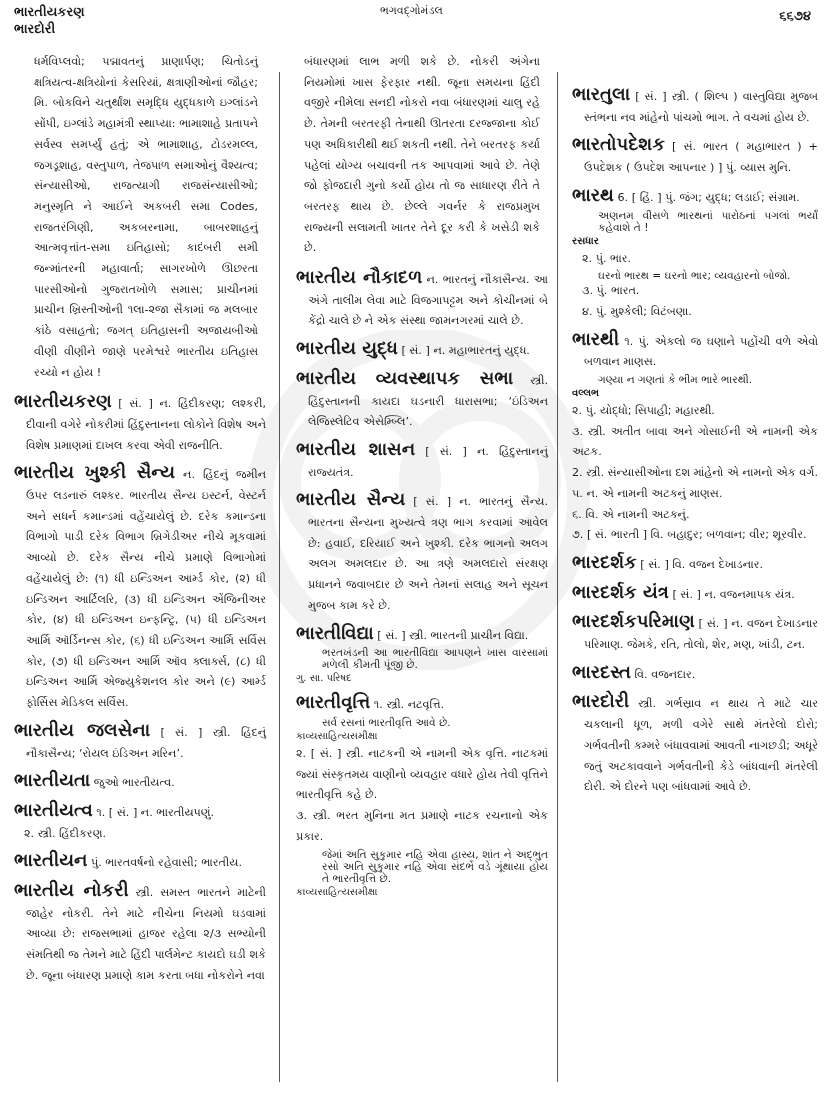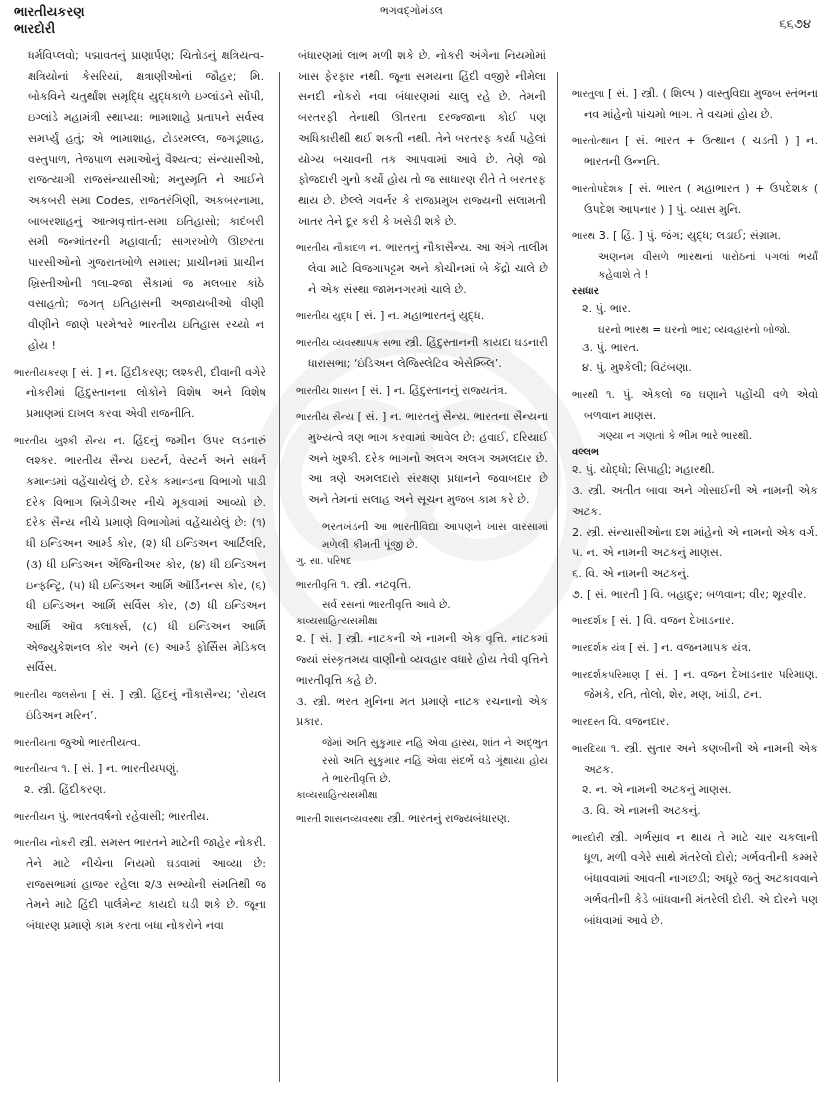--- a/index.html
+++ b/index.html
@@ -9,38 +9,38 @@
     font-family: "DejaVu Sans", "Liberation Sans", sans-serif;
     position: relative;
   }
   .watermark {
     position: absolute; left: 250px; top: 330px; width: 340px; height: 340px;
     pointer-events: none; opacity: 0.10;
   }
   .header { position: absolute; left: 0; top: 0; width: 825px; height: 40px; }
   .hdr-left { position: absolute; left: 14px; top: 3px; font-weight: bold; font-size: 13px; line-height: 17px; }
   .hdr-center { position: absolute; left: 380px; top: 4px; font-size: 11px; }
-  .hdr-right { position: absolute; right: 14px; top: 16px; font-weight: normal; font-size: 13px; }
+  .hdr-right { position: absolute; right: 14px; top: 8px; font-weight: bold; font-size: 13px; }
   .col {
     position: absolute; top: 44px; font-size: 11.2px; line-height: 20.7px; text-align: justify;
   }
   .col1 { left: 14px; width: 252px; }
   .col2 { left: 296px; width: 252px; }
   .col3 { left: 572px; width: 246px; }
   .rule { position: absolute; top: 72px; width: 1px; background: #555; }
   .rule1 { left: 279px; height: 1010px; }
   .rule2 { left: 557px; height: 1010px; }
   .entry { margin: 0 0 6px 0; }
   .entry p { margin: 0; padding-left: 12px; text-indent: -12px; }
   .entry .sense { padding-left: 10px; text-indent: 0; }
-  .hw { font-weight: normal; font-size: 10px; }
-  .quote { padding-left: 26px !important; text-indent: 0 !important; font-size: 10.6px; line-height: 18px; }
+  .hw { font-weight: bold; font-size: 18px; }
+  .quote { padding-left: 26px !important; text-indent: 0 !important; font-size: 10.6px; line-height: 12px; }
   .src { text-align: left; font-size: 10px; padding-left: 0 !important; text-indent: 0 !important; line-height: 16px; }
   .src.bold { font-weight: bold; }
-  .cont p { padding-left: 12px; text-indent: 0; margin: 2px; }
+  .cont p { padding-left: 12px; text-indent: 0; margin: 8px; }
 </style>
 </head>
 <body>
 
 <svg class="watermark" viewBox="0 0 340 340">
   <circle cx="170" cy="170" r="160" fill="none" stroke="#888" stroke-width="26"></circle>
   <circle cx="110" cy="150" r="70" fill="none" stroke="#888" stroke-width="22"></circle>
   <circle cx="230" cy="150" r="70" fill="none" stroke="#888" stroke-width="22"></circle>
 </svg>
 
@@ -97,49 +97,44 @@
   <div class="entry">
       <p><span class="hw">ભારતીય વ્યવસ્થાપક સભા</span> <span>સ્ત્રી. હિંદુસ્તાનની કાયદા ઘડનારી ધારાસભા; ‘ઇંડિઅન લેજિસ્લેટિવ એસેમ્બ્લિ’.</span></p>
     </div>
   <div class="entry">
       <p><span class="hw">ભારતીય શાસન</span> <span>[ સં. ] ન. હિંદુસ્તાનનું રાજ્યતંત્ર.</span></p>
     </div>
   <div class="entry">
       <p><span class="hw">ભારતીય સૈન્ય</span> <span>[ સં. ] ન. ભારતનું સૈન્ય. ભારતના સૈન્યના મુખ્યત્વે ત્રણ ભાગ કરવામાં આવેલ છે: હવાઈ, દરિયાઈ અને ખુશ્કી. દરેક ભાગનો અલગ અલગ અમલદાર છે. આ ત્રણે અમલદારો સંરક્ષણ પ્રધાનને જવાબદાર છે અને તેમનાં સલાહ અને સૂચન મુજબ કામ કરે છે.</span></p>
     </div>
   <div class="entry">
+    <p><span class="hw">ભારતીવિદ્યા</span> <span>[ સં. ] સ્ત્રી. ભારતની પ્રાચીન વિદ્યા.</span></p>
     <p class="quote">ભરતખંડની આ ભારતીવિદ્યા આપણને ખાસ વારસામાં મળેલી કીમતી પૂંજી છે.</p>
     <p class="src">ગુ. સા. પરિષદ</p>
   </div>
   <div class="entry">
     <p><span class="hw">ભારતીવૃત્તિ</span> <span>૧. સ્ત્રી. નટવૃત્તિ.</span></p>
     <p class="quote">સર્વ રસનાં ભારતીવૃત્તિ આવે છે.</p>
     <p class="src">કાવ્યસાહિત્યસમીક્ષા</p>
     <p class="sense" style="padding-left:0">૨. [ સં. ] સ્ત્રી. નાટકની એ નામની એક વૃત્તિ. નાટકમાં જ્યાં સંસ્કૃતમય વાણીનો વ્યવહાર વધારે હોય તેવી વૃત્તિને ભારતીવૃત્તિ કહે છે.</p>
     <p class="sense" style="padding-left:0">૩. સ્ત્રી. ભરત મુનિના મત પ્રમાણે નાટક રચનાનો એક પ્રકાર.</p>
     <p class="quote">જેમાં અતિ સુકુમાર નહિ એવા હાસ્ય, શાંત ને અદ્ભુત રસો અતિ સુકુમાર નહિ એવા સંદર્ભે વડે ગૂંથાયા હોય તે ભારતીવૃત્તિ છે.</p>
     <p class="src">કાવ્યસાહિત્યસમીક્ષા</p>
   </div>
-  <div class="entry">
-      <p><span class="hw">ભારતી શાસનવ્યવસ્થા</span> <span>સ્ત્રી. ભારતનું રાજ્યબંધારણ.</span></p>
-    </div>
 </div>
 
 <div class="col col3" style="top:84px">
   <div class="entry">
       <p><span class="hw">ભારતુલા</span> <span>[ સં. ] સ્ત્રી. ( શિલ્પ ) વાસ્તુવિદ્યા મુજબ સ્તંભના નવ માંહેનો પાંચમો ભાગ. તે વચમાં હોય છે.</span></p>
     </div>
   <div class="entry">
-      <p><span class="hw">ભારતોત્થાન</span> <span>[ સં. ભારત + ઉત્થાન ( ચડતી ) ] ન. ભારતની ઉન્નતિ.</span></p>
-    </div>
-  <div class="entry">
       <p><span class="hw">ભારતોપદેશક</span> <span>[ સં. ભારત ( મહાભારત ) + ઉપદેશક ( ઉપદેશ આપનાર ) ] પું. વ્યાસ મુનિ.</span></p>
     </div>
   <div class="entry">
-    <p><span class="hw">ભારથ</span> <span>3. [ હિં. ] પું. જંગ; યુદ્ધ; લડાઈ; સંગ્રામ.</span></p>
+    <p><span class="hw">ભારથ</span> <span>6. [ હિં. ] પું. જંગ; યુદ્ધ; લડાઈ; સંગ્રામ.</span></p>
     <p class="quote">અણનમ વીસળે ભારથનાં પારોઠનાં પગલાં ભર્યાં કહેવાશે તે !</p>
     <p class="src bold">રસધાર</p>
     <p class="sense">૨. પું. ભાર.</p>
     <p class="quote">ઘરનો ભારથ = ઘરનો ભાર; વ્યવહારનો બોજો.</p>
     <p class="sense">૩. પું. ભારત.</p>
     <p class="sense">૪. પું. મુશ્કેલી; વિટંબણા.</p>
   </div>
   <div class="entry">
     <p><span class="hw">ભારથી</span> <span>૧. પું. એકલો જ ઘણાને પહોંચી વળે એવો બળવાન માણસ.</span></p>
     <p class="quote">ગણ્યા ન ગણતાં કે ભીમ ભારે ભારથી.</p>
@@ -157,20 +152,15 @@
   <div class="entry">
       <p><span class="hw">ભારદર્શક યંત્ર</span> <span>[ સં. ] ન. વજનમાપક યંત્ર.</span></p>
     </div>
   <div class="entry">
       <p><span class="hw">ભારદર્શકપરિમાણ</span> <span>[ સં. ] ન. વજન દેખાડનાર પરિમાણ. જેમકે, રતિ, તોલો, શેર, મણ, ખાંડી, ટન.</span></p>
     </div>
   <div class="entry">
       <p><span class="hw">ભારદસ્ત</span> <span>વિ. વજનદાર.</span></p>
     </div>
   <div class="entry">
-    <p><span class="hw">ભારદિયા</span> <span>૧. સ્ત્રી. સુતાર અને કણબીની એ નામની એક અટક.</span></p>
-    <p class="sense">૨. ન. એ નામની અટકનું માણસ.</p>
-    <p class="sense">૩. વિ. એ નામની અટકનું.</p>
-  </div>
-  <div class="entry">
       <p><span class="hw">ભારદોરી</span> <span>સ્ત્રી. ગર્ભસ્રાવ ન થાય તે માટે ચાર ચકલાની ધૂળ, મળી વગેરે સાથે મંતરેલો દોરો; ગર્ભવતીની કમ્મરે બંધાવવામાં આવતી નાગછડી; અધૂરે જતું અટકાવવાને ગર્ભવતીની કેડે બાંધવાની મંતરેલી દોરી. એ દોરને પણ બાંધવામાં આવે છે.</span></p>
     </div>
 </div>
 
 </body></html>

